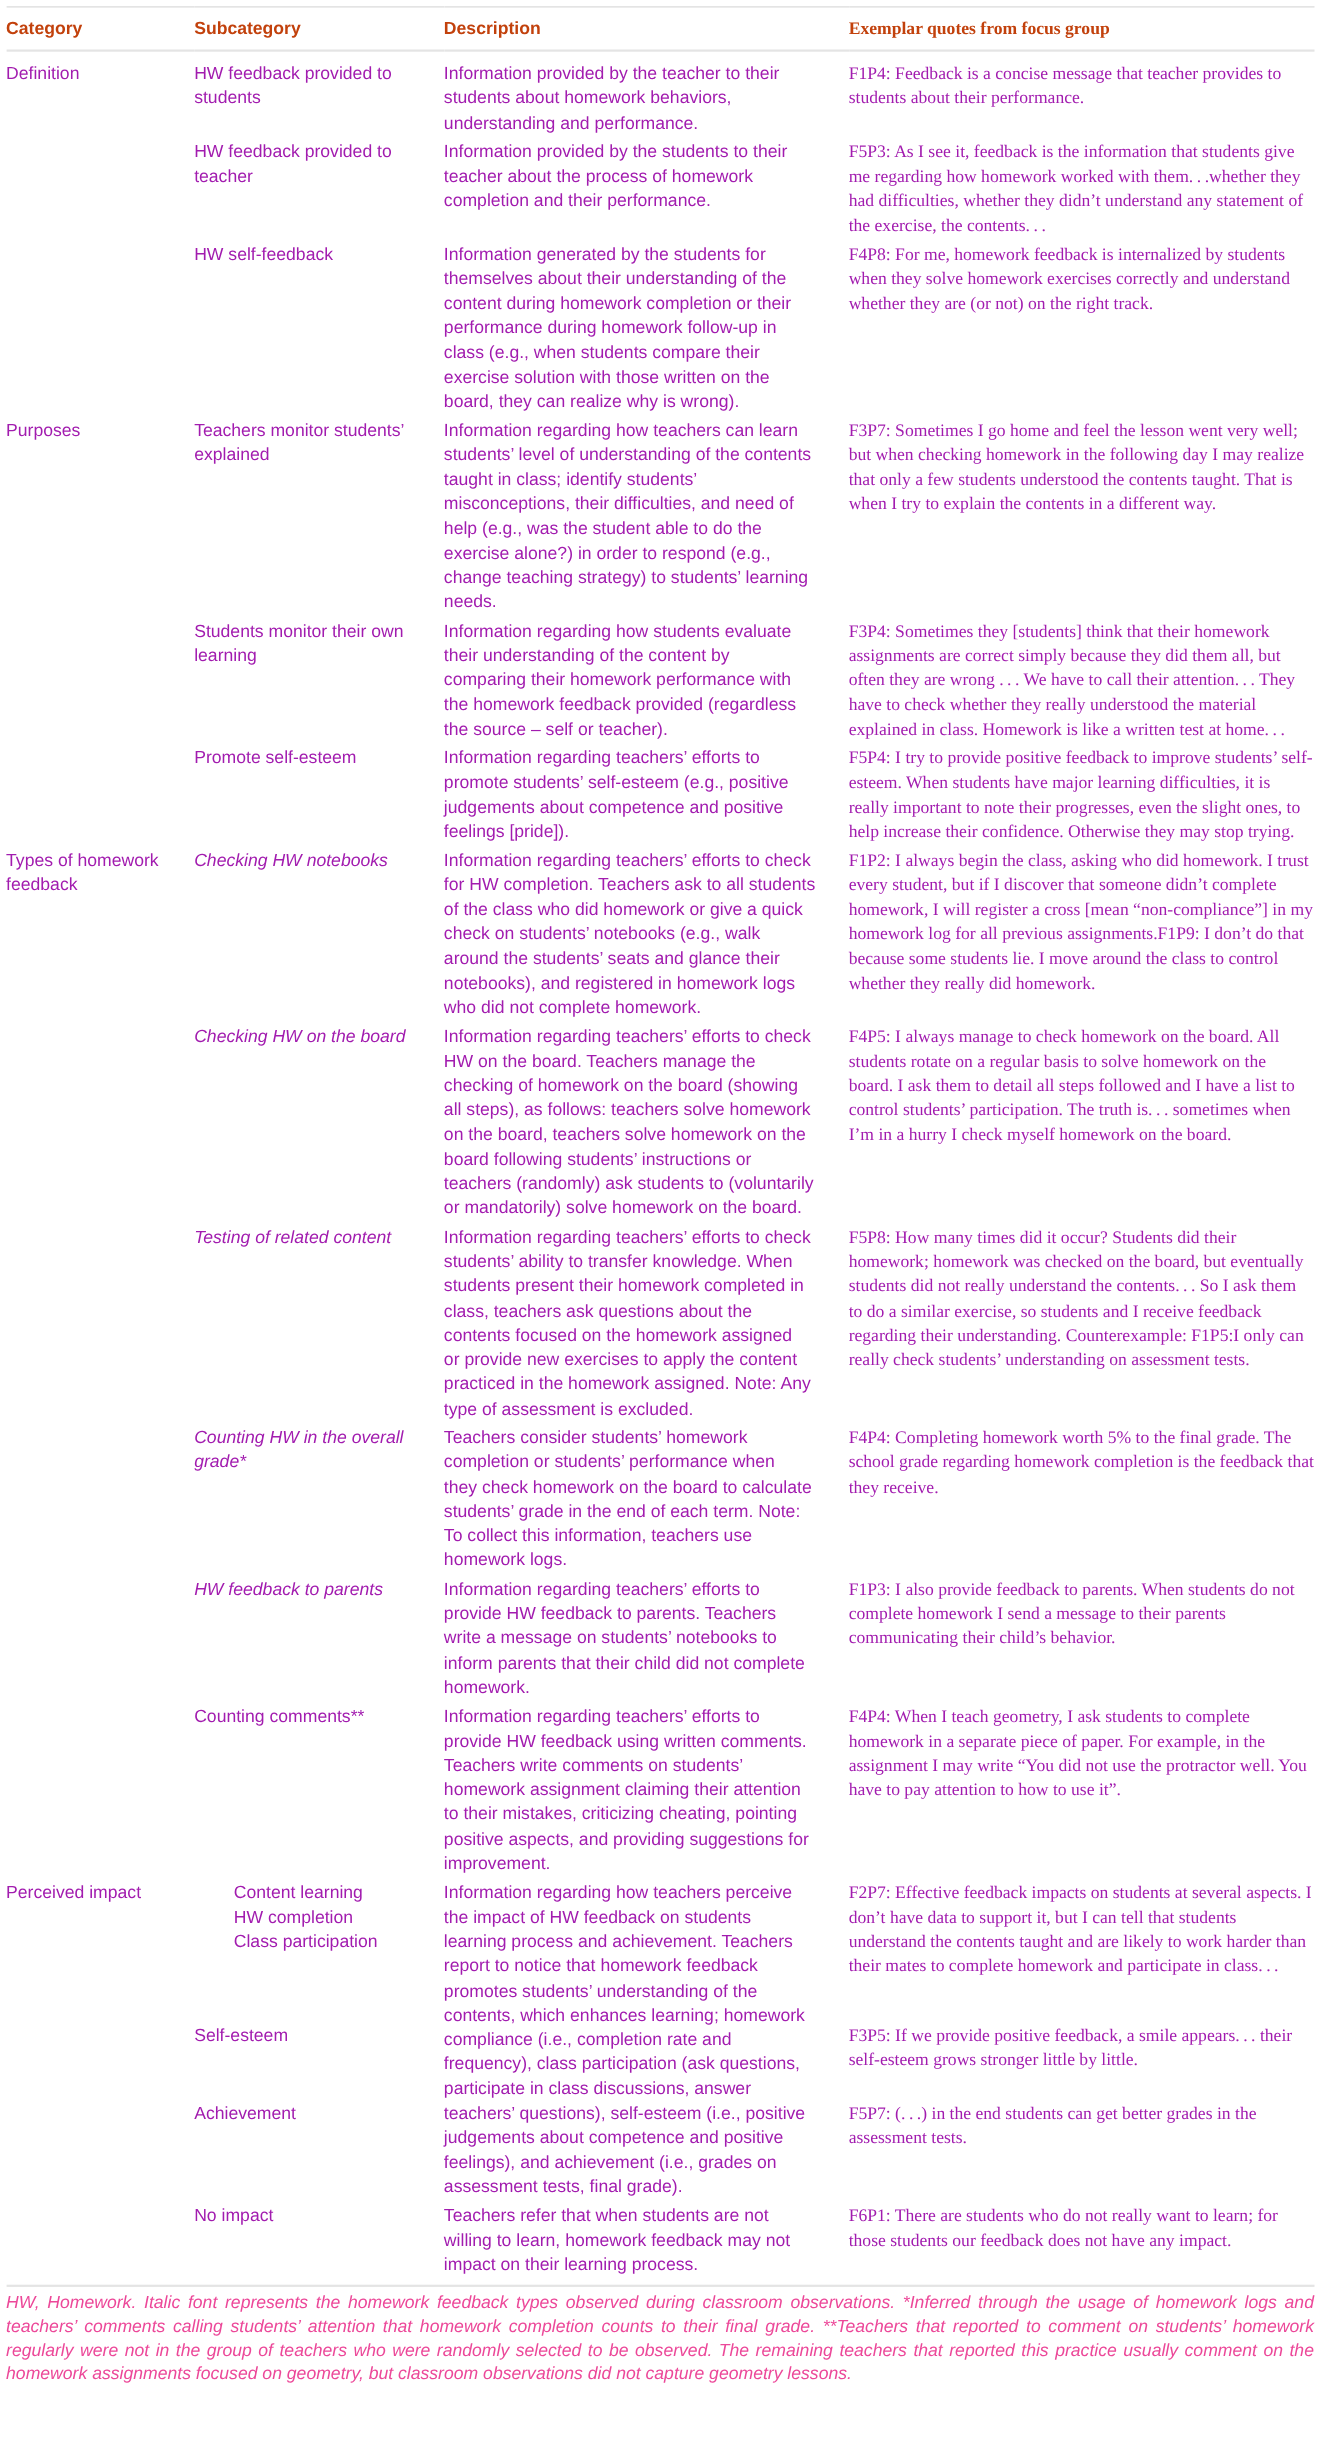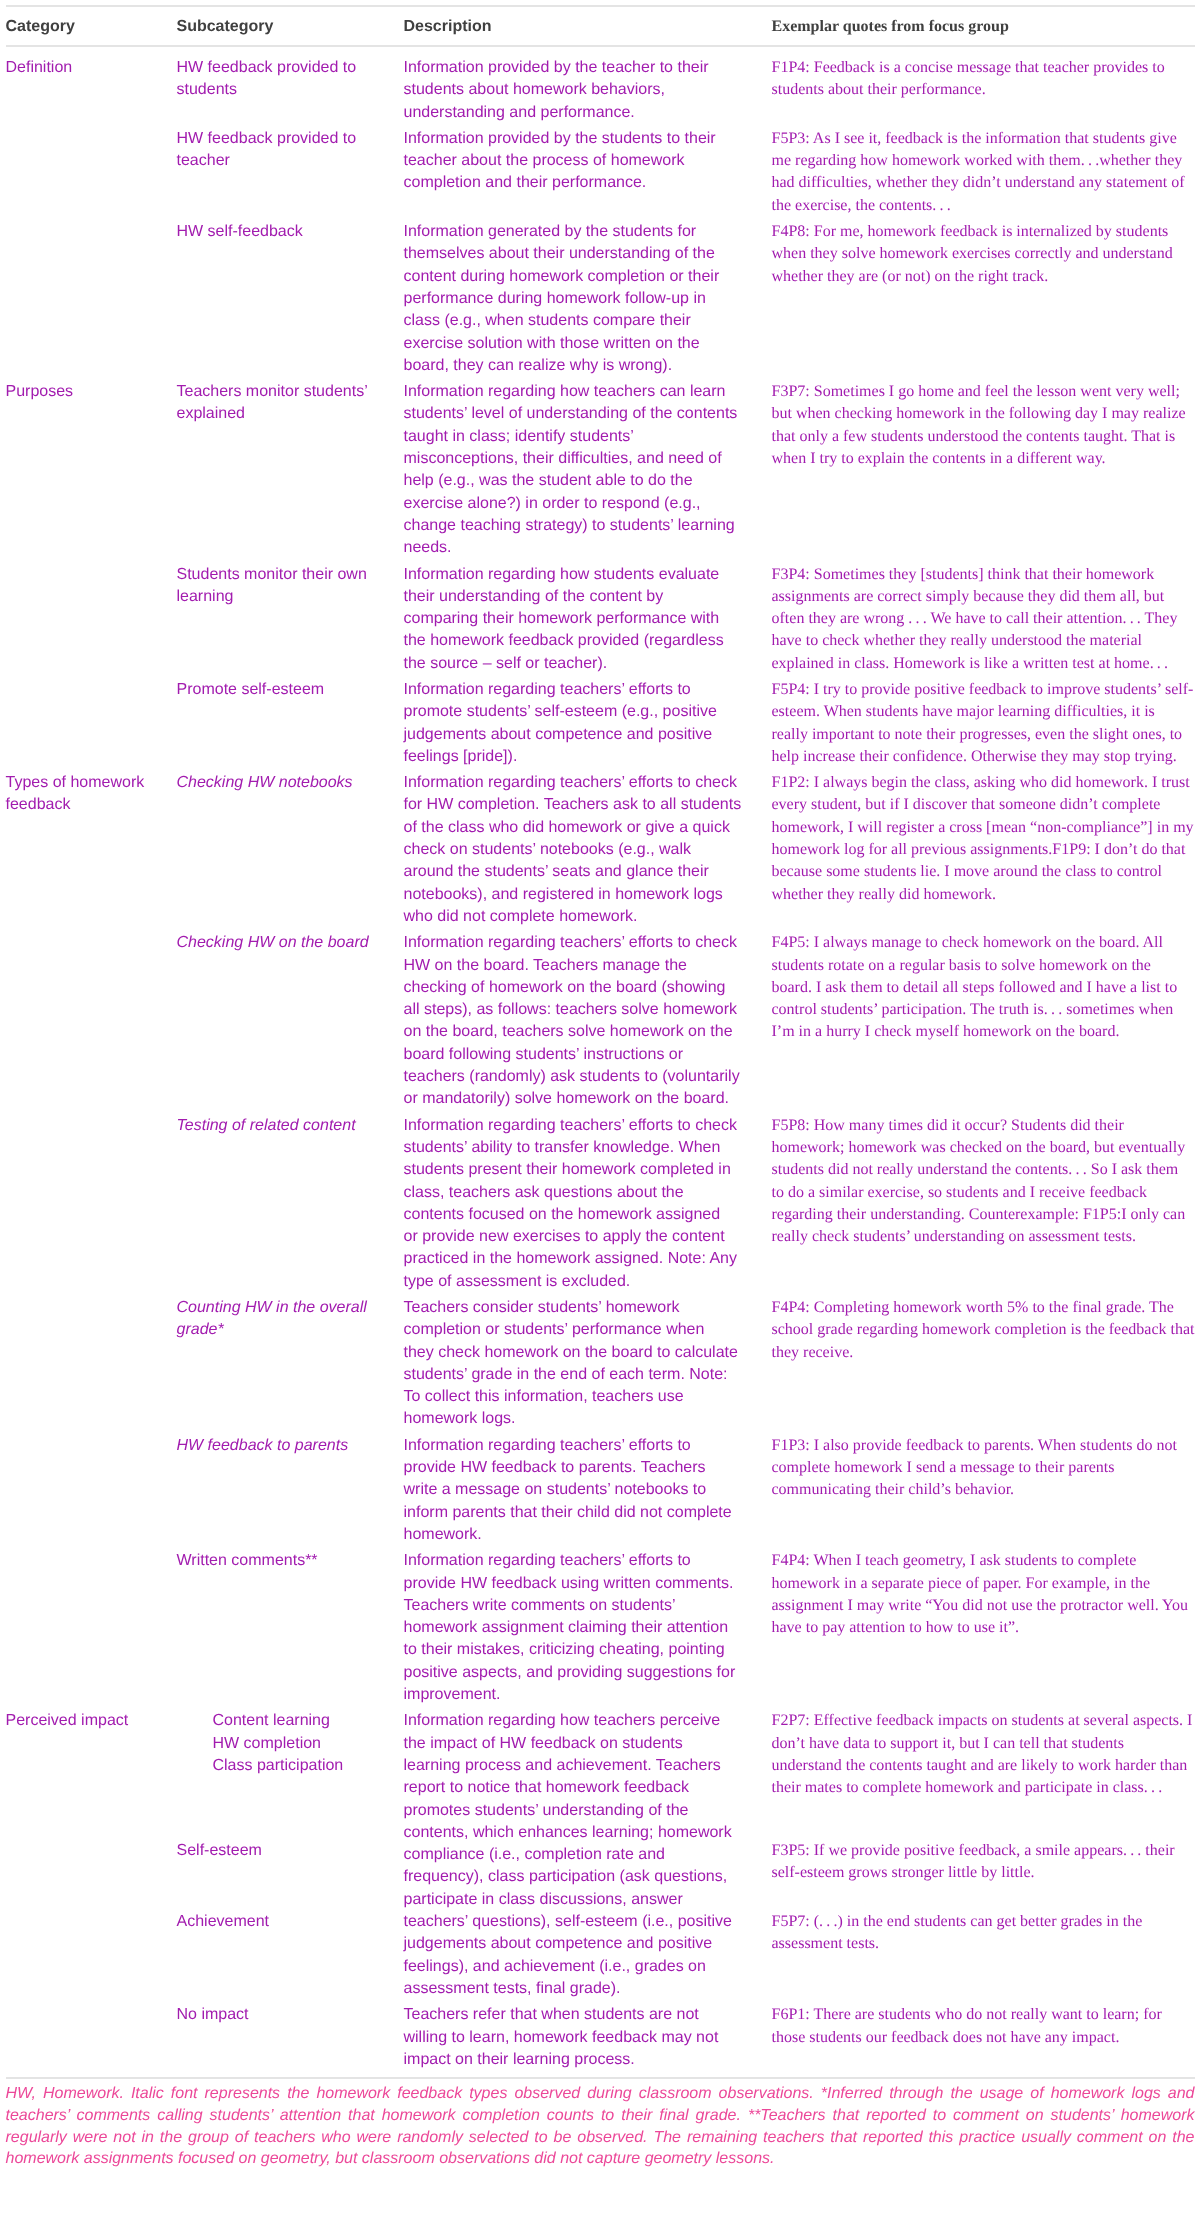--- a/index.html
+++ b/index.html
@@ -16,21 +16,21 @@
   margin:5px 0 0 5.5px;
   width:1189px;
   border-collapse:collapse;
   table-layout:fixed;
   border-top:2px solid #e4e4e4;
   border-spacing:0;
 }
 table.tbl th{
   font-size:16px;
   font-weight:700;
-  color:#404040;
+  color:#c2410c;
   text-align:left;
   line-height:22.3px;
   padding:9.1px 0 6.7px 0;
   border-bottom:2px solid #e4e4e4;
   vertical-align:top;
   font-variant-ligatures:none;
 }
 table.tbl td{
   font-size:16px;
   font-weight:400;
@@ -137,21 +137,21 @@
     <td class="c2 sub-italic">Counting HW in the overall grade*</td>
     <td class="c3">Teachers consider students’ homework completion or students’ performance when they&nbsp;check homework on the board to calculate students’ grade in the end of each term. Note: To collect this information, teachers use homework logs.</td>
     <td class="c4">F4P4: Completing homework worth 5% to the final grade. The school grade regarding homework completion is the feedback that they receive.</td>
   </tr>
   <tr>
     <td class="c2 sub-italic">HW feedback to parents</td>
     <td class="c3">Information regarding teachers’ efforts to provide HW feedback to parents. Teachers write a message on students’ notebooks to inform parents that their child did not complete homework.</td>
     <td class="c4">F1P3: I also provide feedback to parents. When students do not complete homework I send a message to their parents communicating their child’s behavior.</td>
   </tr>
   <tr>
-    <td class="c2">Written comments**</td>
+    <td class="c2">Counting comments**</td>
     <td class="c3">Information regarding teachers’ efforts to provide HW feedback using written comments. Teachers write comments on students’ homework assignment claiming their attention to their mistakes, criticizing cheating, pointing positive aspects, and providing suggestions for improvement.</td>
     <td class="c4">F4P4: When I teach geometry, I ask students to complete homework in a separate piece of paper. For example, in the assignment I may write “You did not use the protractor well. You have to pay attention to how to use it”.</td>
   </tr>
   <tr class="pi-a">
     <td class="c1" rowspan="4">Perceived impact</td>
     <td class="c2">
             <span class="sub-line">Content learning</span>
             <span class="sub-line">HW completion</span>
             <span class="sub-line">Class participation</span>
           </td>

